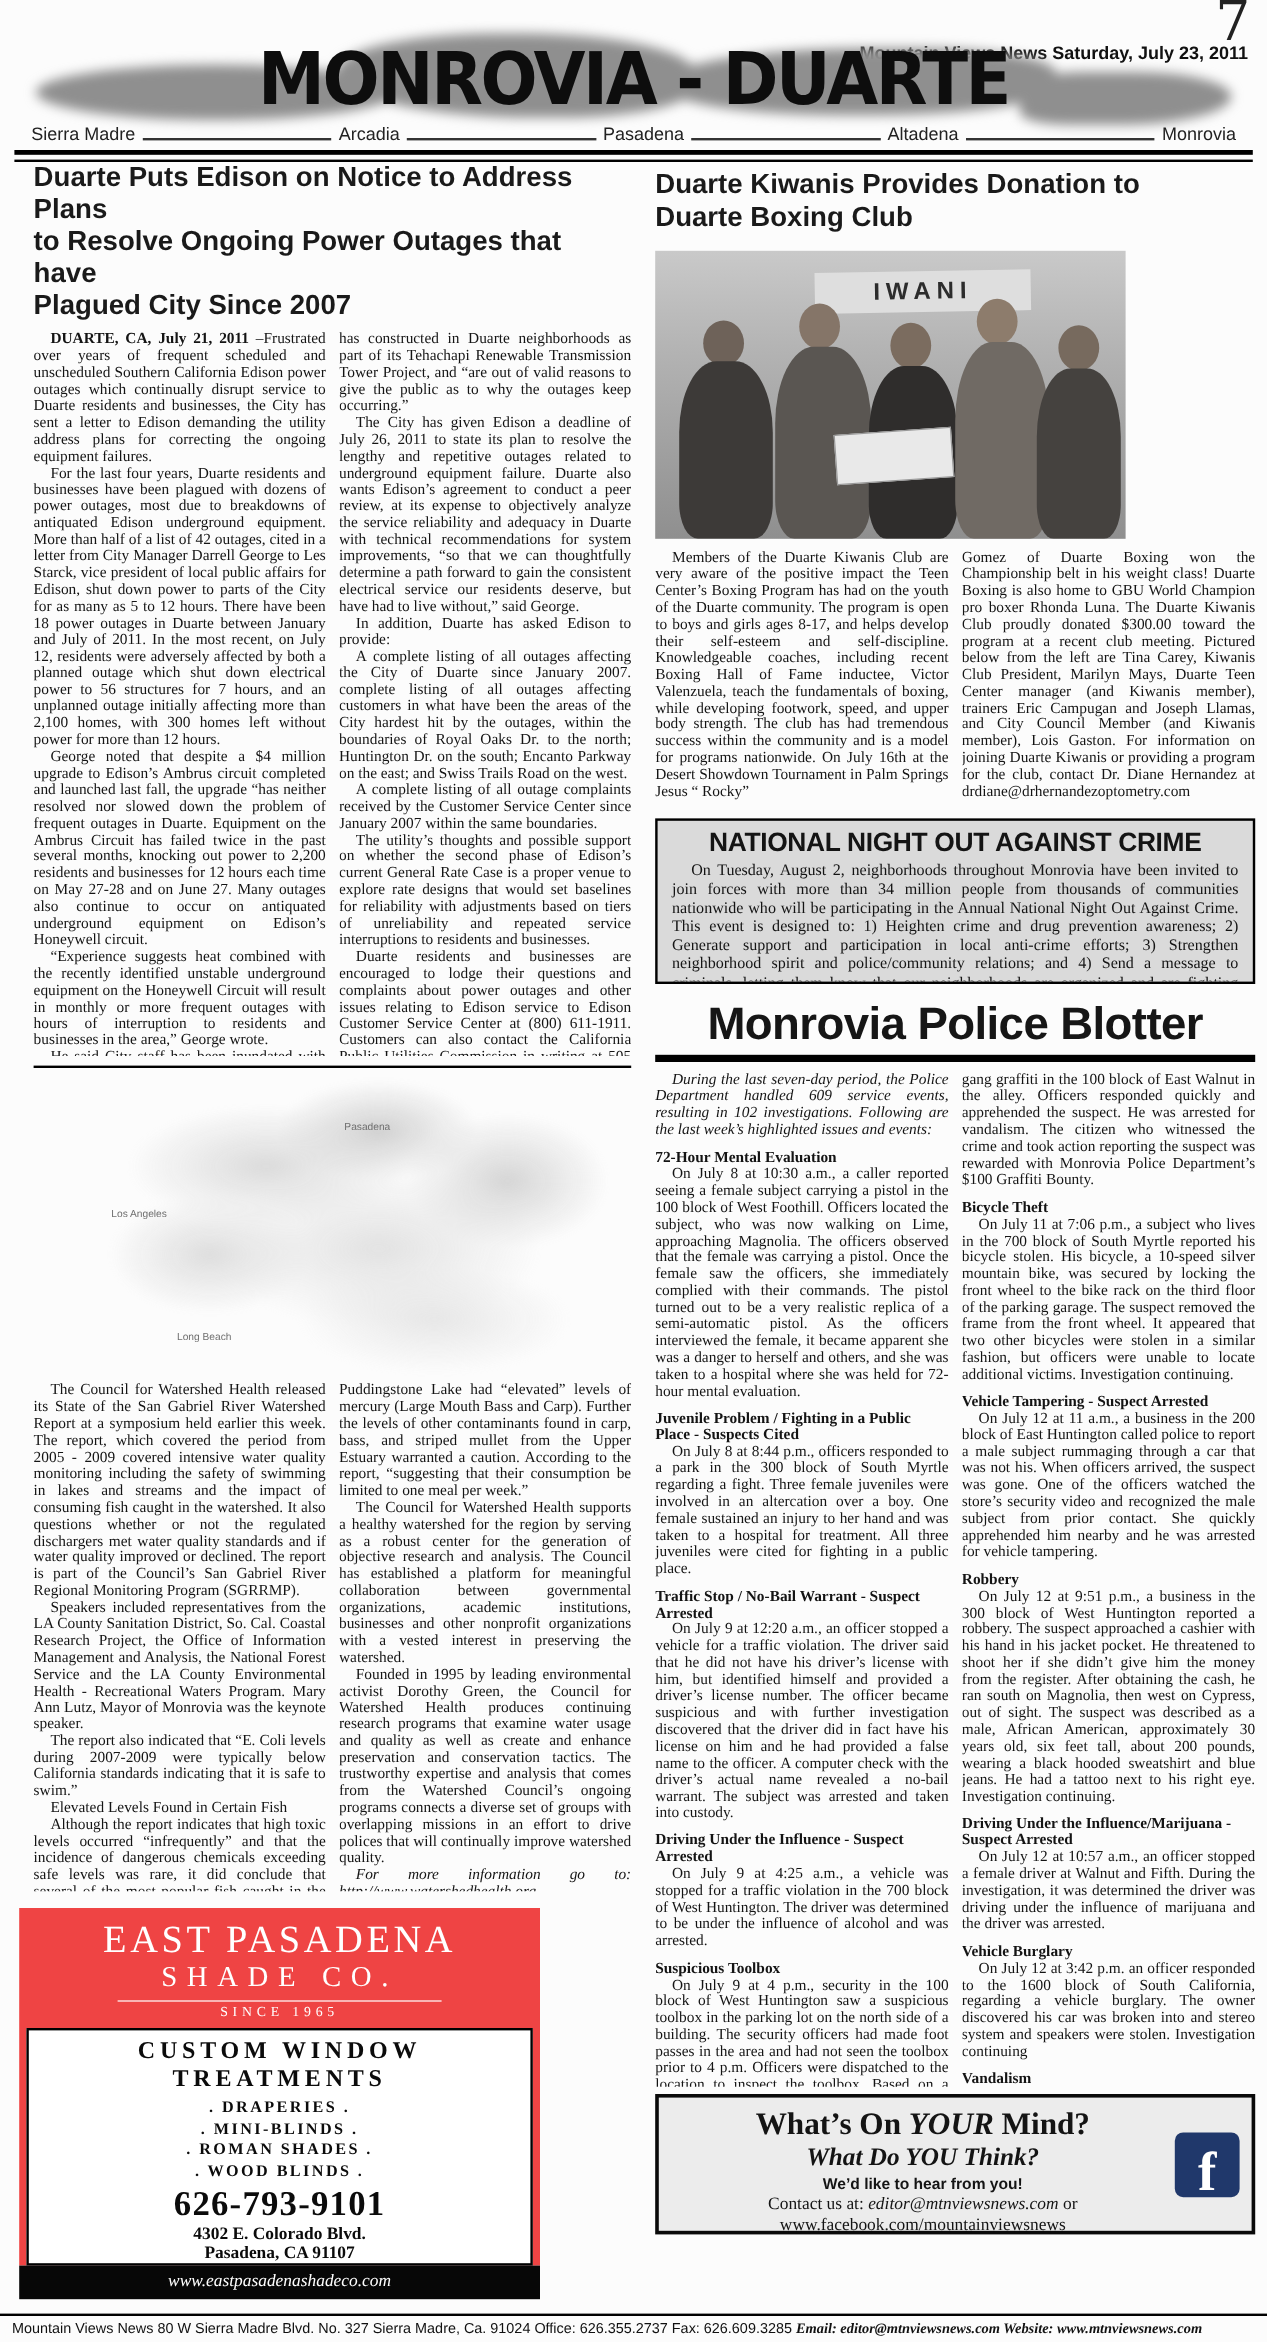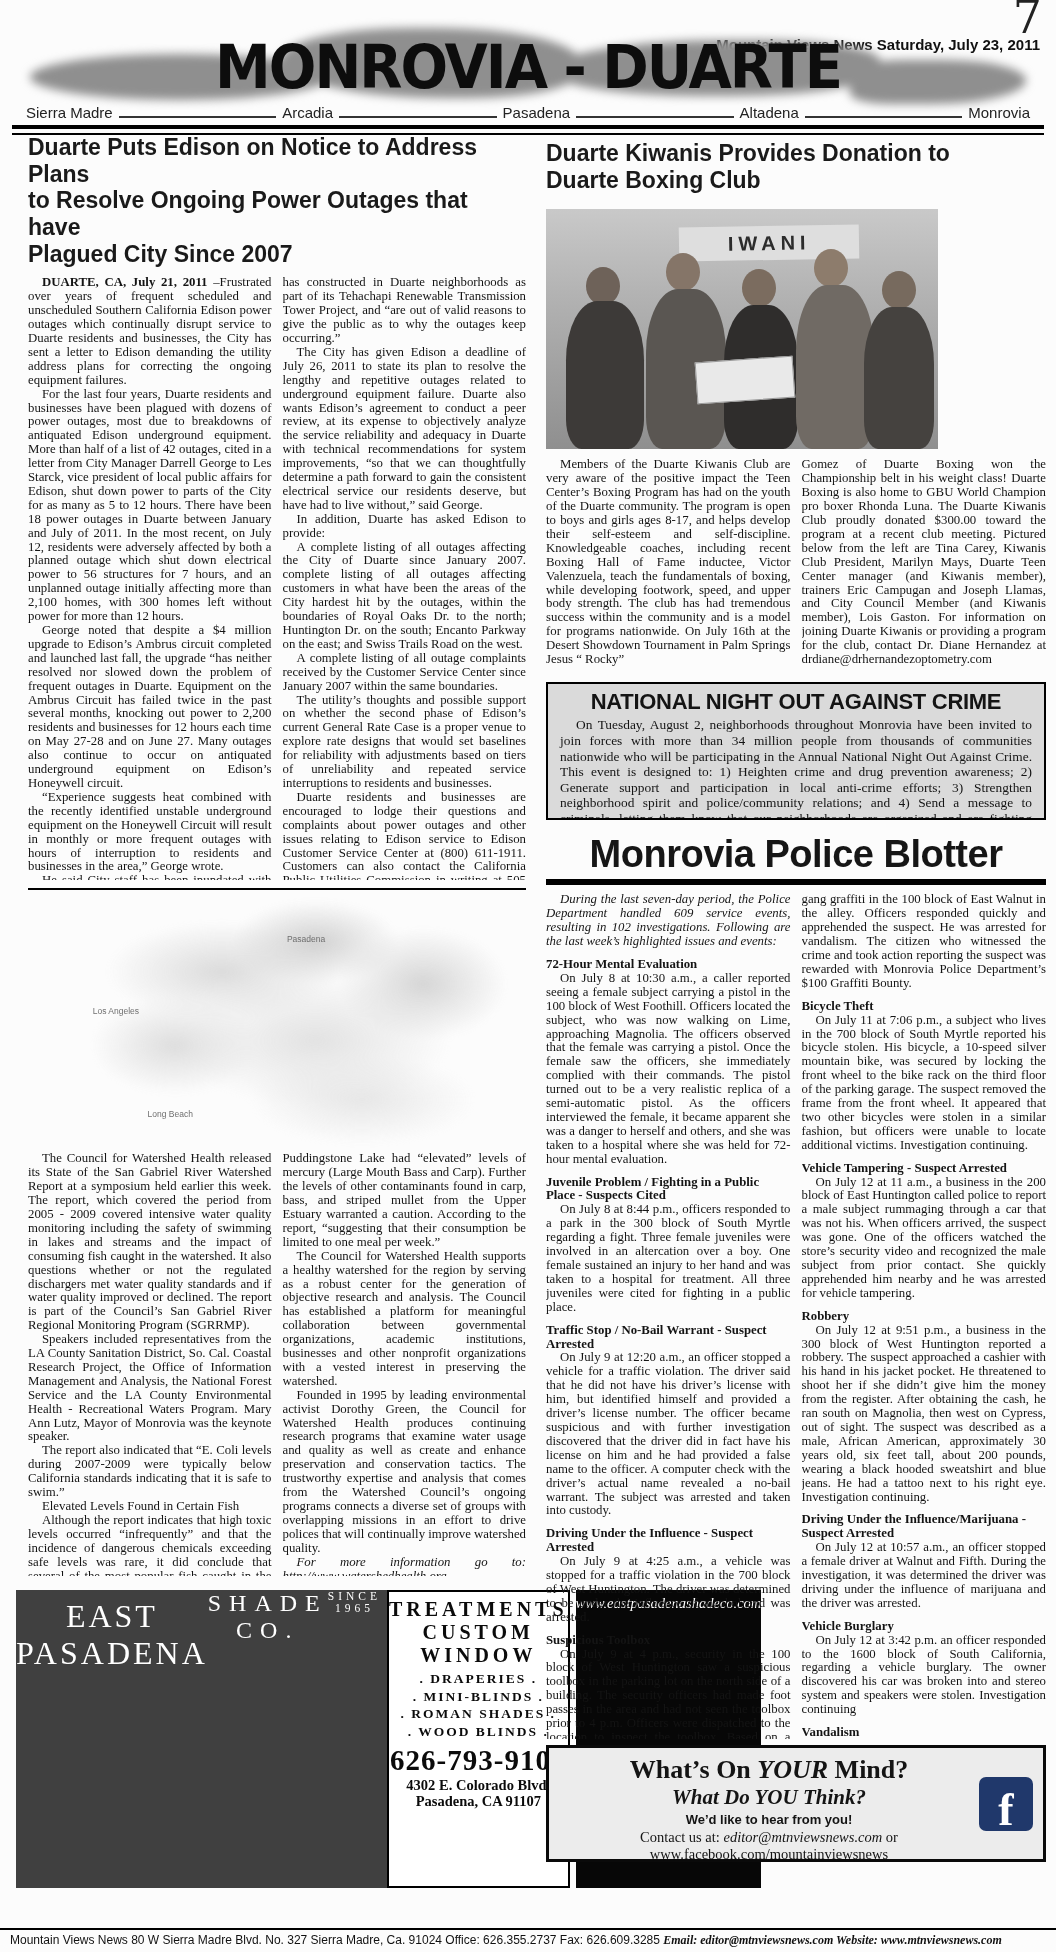--- a/index.html
+++ b/index.html
@@ -43,22 +43,22 @@
      radial-gradient(180px 90px at 55% 58%, #dcdcdc, transparent 75%),
      radial-gradient(120px 70px at 25% 60%, #d6d6d6, transparent 70%),
      radial-gradient(150px 60px at 65% 82%, #e2e2e2, transparent 75%);}
   .map-label{position:absolute;font:8.5px "Liberation Sans", sans-serif;color:#6f6f6f;}
   .ml0{left:52%;top:16%;}
   .ml1{left:13%;top:44%;}
   .ml2{left:24%;top:84%;}
   .ws-cols{height:424px;margin-top:2px;}
   .ws-note{font-style:italic;}
   
-  .ad{margin:14px 0 0 -12px;width:434px;height:298px;background:#404040;color:#fff;
-      display:flex;flex-direction:row;text-align:center;font-family:"Liberation Serif", serif;}
+  .ad{margin:14px 0 0 -12px;width:434px;height:298px;background:#ef4444;color:#fff;
+      display:flex;flex-direction:column;text-align:center;font-family:"Liberation Serif", serif;}
   .ad-name1{font-size:32px;letter-spacing:3px;margin-top:8px;}
   .ad-name2{font-size:24px;letter-spacing:8px;}
   .ad-rule{width:62%;margin:5px auto 3px auto;border-top:1px solid #fff;}
   .ad-since{font-size:11.5px;letter-spacing:4px;margin-bottom:7px;}
   .ad-body{background:#fff;color:#0b0b0b;margin:0 6px;border:2px solid #000;flex:1;padding-top:6px;}
   .ad-cw{font-size:20px;font-weight:bold;letter-spacing:4px;line-height:1.15;}
   .ad-item{font-size:13.5px;font-weight:bold;letter-spacing:2px;line-height:15.5px;margin-top:2px;}
   .ad-items{margin-top:4px;}
   .ad-phone{font-size:29px;font-weight:bold;margin-top:5px;letter-spacing:1px;}
   .ad-addr{font-size:14.5px;font-weight:bold;line-height:16px;}
@@ -184,22 +184,22 @@
       <p class="para ws-note">For more information go to:   http://www.watershedhealth.org</p>
     </div>
   </div>
 
   <div class="ad">
     <div class="ad-name1">EAST PASADENA</div>
     <div class="ad-name2">SHADE CO.</div>
     <div class="ad-rule"></div>
     <div class="ad-since">SINCE 1965</div>
     <div class="ad-body">
+      <div class="ad-cw">CUSTOM WINDOW</div>
       <div class="ad-cw">TREATMENTS</div>
-      <div class="ad-cw">CUSTOM WINDOW</div>
       <div class="ad-items">
         <div class="ad-item">. DRAPERIES .</div>
         <div class="ad-item">. MINI-BLINDS .</div>
         <div class="ad-item">. ROMAN SHADES .</div>
         <div class="ad-item">. WOOD BLINDS .</div>
       </div>
       <div class="ad-phone">626-793-9101</div>
       <div class="ad-addr">4302 E. Colorado Blvd.</div>
       <div class="ad-addr">Pasadena, CA 91107</div>
     </div>

